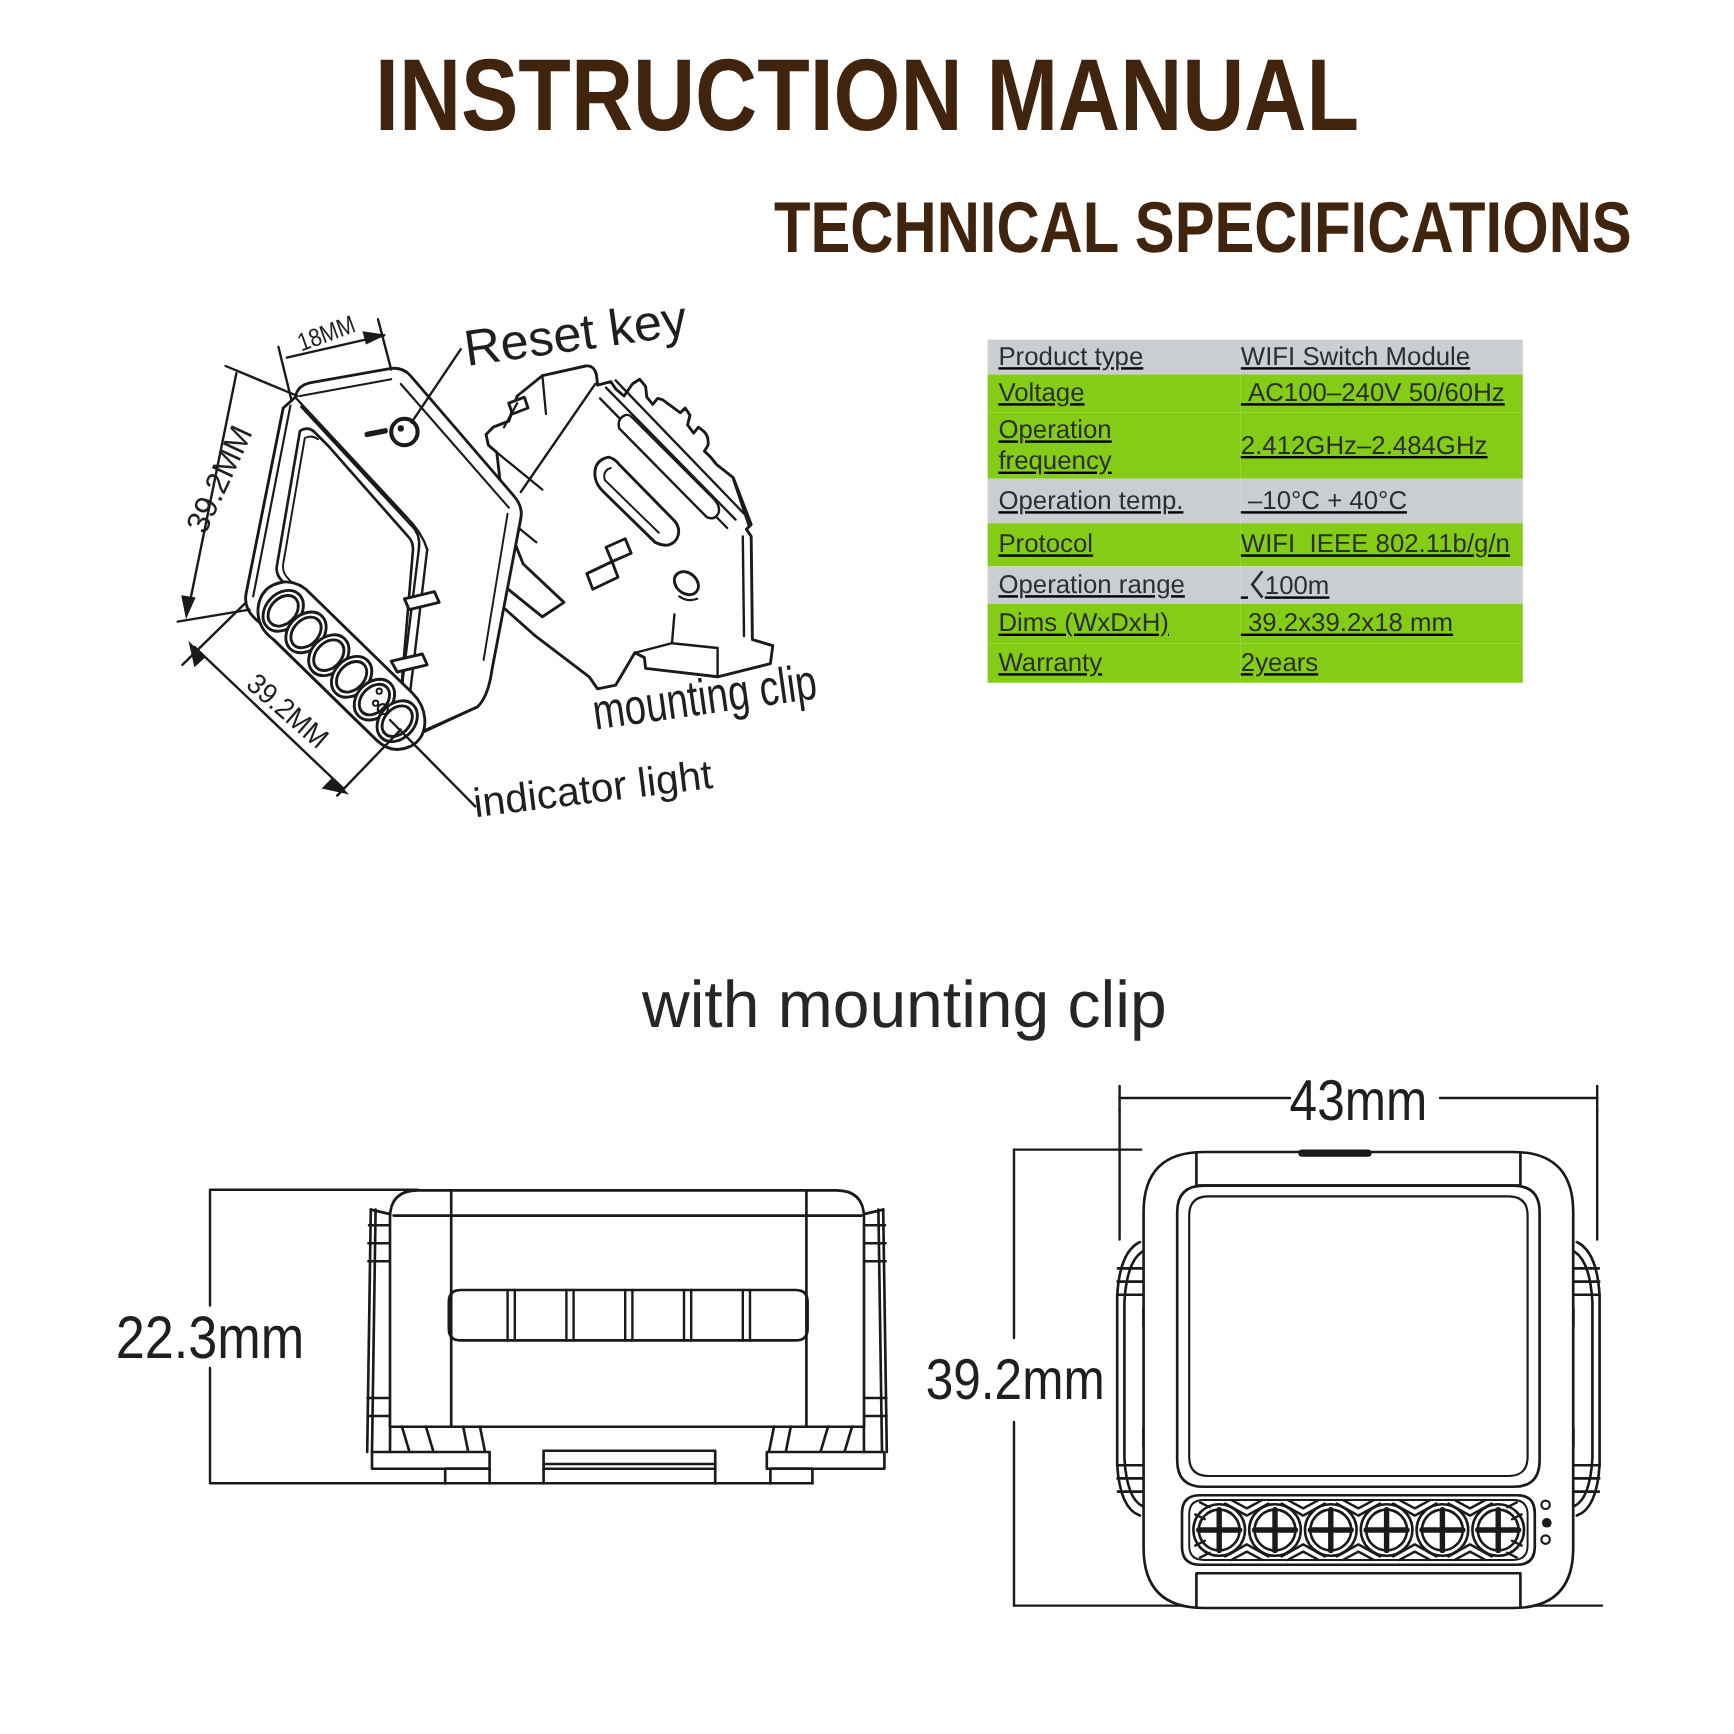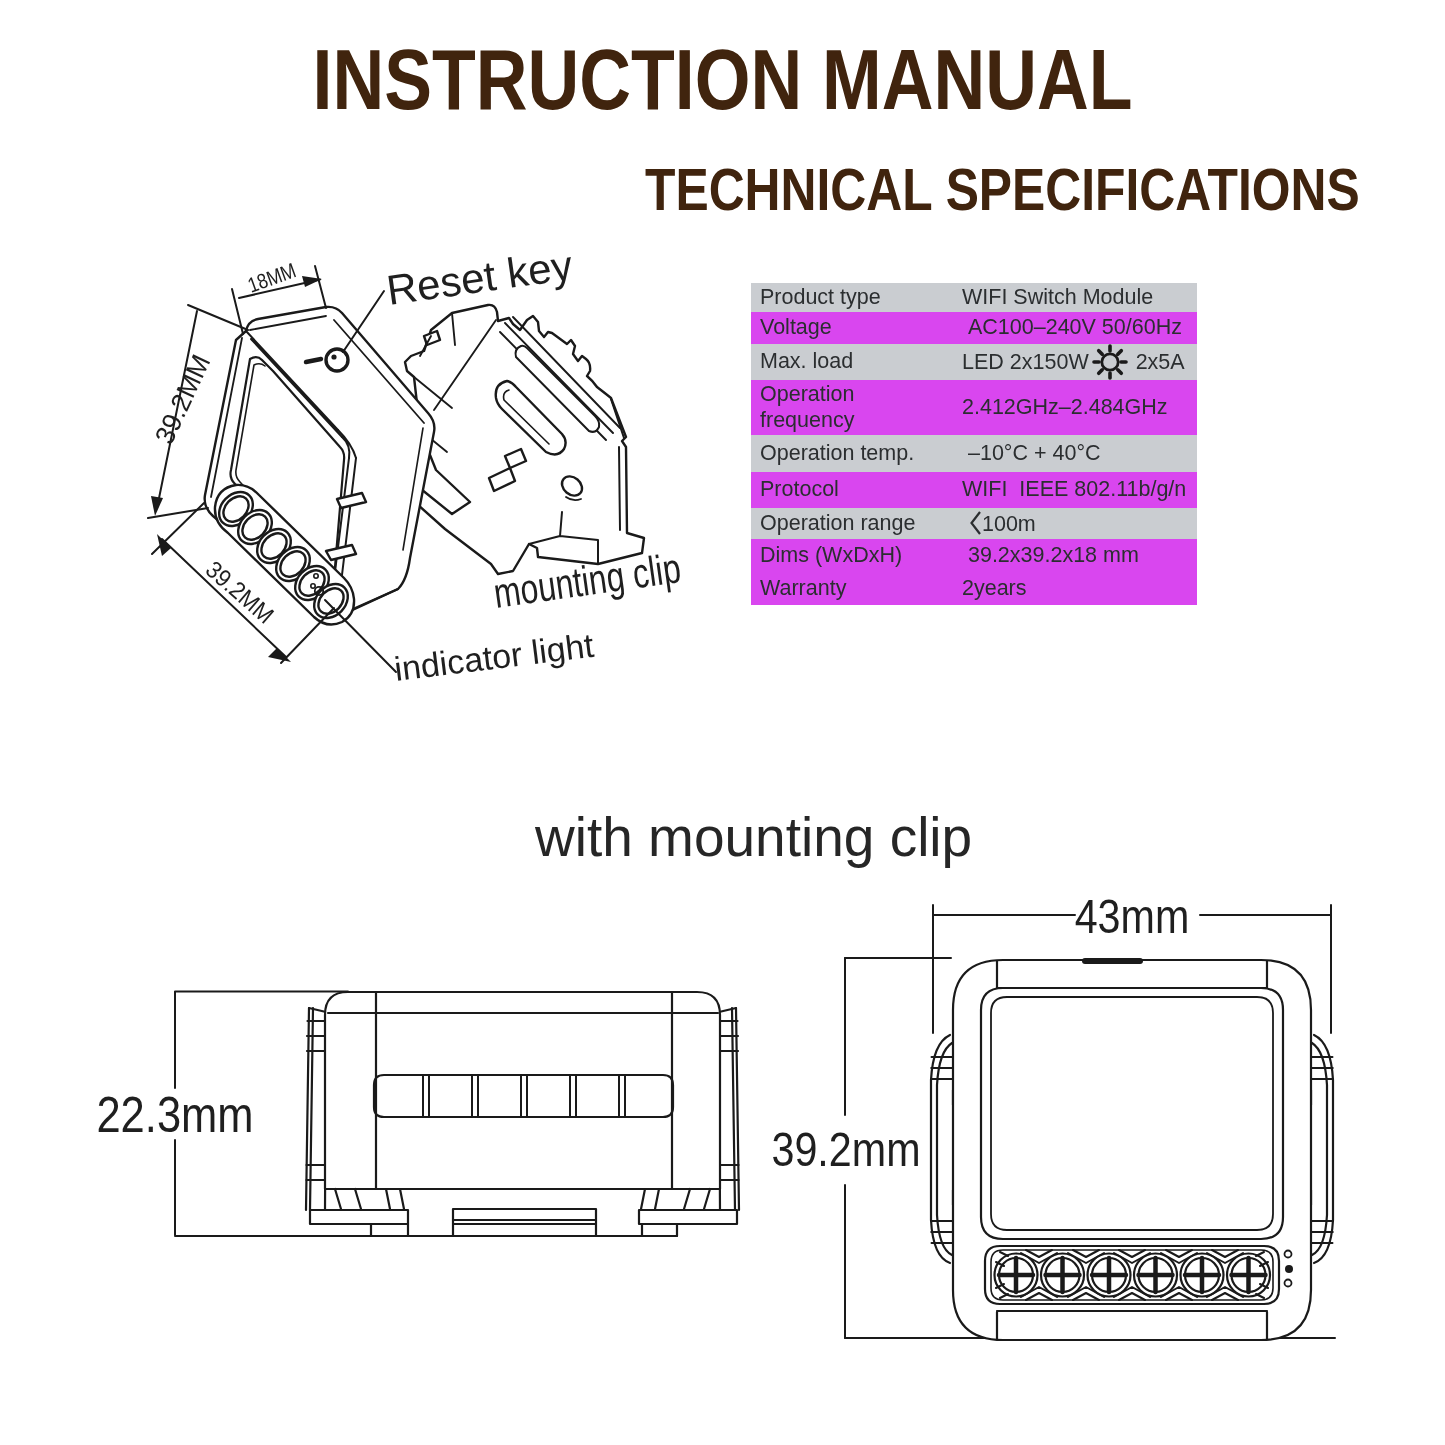--- a/index.html
+++ b/index.html
@@ -5,56 +5,40 @@
   html,body{margin:0;padding:0;}
   body{width:1445px;height:1445px;position:relative;background:#ffffff;
        font-family:"Liberation Sans", sans-serif;overflow:hidden;}
   .abs{position:absolute;}
   #title{left:0;top:37px;width:1445px;text-align:center;line-height:1;
          font-size:85px;font-weight:bold;color:#40240e;transform:scaleX(0.843);}
   #subtitle{left:645px;top:160px;line-height:1;font-size:60px;font-weight:bold;color:#40240e;
          transform:scaleX(0.830);transform-origin:left top;white-space:nowrap;}
   #caption{left:499px;top:810px;line-height:1;font-size:55px;color:#262626;white-space:nowrap;margin-left:36px;}
   table{border-collapse:collapse;}
-  #spec{left:751px;top:283px;width:446px;}
+  #spec{left:823px;top:283px;width:446px;text-decoration:underline;}
   #spec td{font-size:21.5px;color:#2b2e30;padding:0;vertical-align:middle;white-space:nowrap;line-height:1.18;}
   #spec td.k{padding-left:9px;width:202px;}
   .dk{background:#cacdd1;}
-  .lt{background:#d946ef;}
+  .lt{background:#84cc16;}
 </style>
 </head>
 <body>
 <div class="abs" id="title">INSTRUCTION MANUAL</div>
 <div class="abs" id="subtitle">TECHNICAL SPECIFICATIONS</div>
 
 <table class="abs" id="spec" cellspacing="0">
   <tbody>
       <tr class="dk" style="height:29px">
         <td class="k">Product type</td>
         <td>WIFI Switch Module</td>
       </tr>
   <tr class="lt" style="height:32px">
         <td class="k">Voltage</td>
         <td>&nbsp;AC100–240V 50/60Hz</td>
-      </tr>
-  <tr class="dk" style="height:36px">
-        <td class="k">Max. load</td>
-        <td>LED 2x150W <svg width="36" height="36" viewBox="-18 -18 36 36" style="vertical-align:-11px;margin:0 2px 0 -3px">
-            <circle cx="0" cy="0" r="8.2" fill="none" stroke="#1a1a1a" stroke-width="2.8"></circle>
-            <g stroke="#1a1a1a" stroke-width="3.6" stroke-linecap="round">
-              <line x1="11" y1="0" x2="16" y2="0"></line>
-              <line x1="-11" y1="0" x2="-16" y2="0"></line>
-              <line x1="0" y1="11" x2="0" y2="16"></line>
-              <line x1="0" y1="-11" x2="0" y2="-16"></line>
-              <line x1="7.8" y1="7.8" x2="11.3" y2="11.3"></line>
-              <line x1="-7.8" y1="7.8" x2="-11.3" y2="11.3"></line>
-              <line x1="7.8" y1="-7.8" x2="11.3" y2="-11.3"></line>
-              <line x1="-7.8" y1="-7.8" x2="-11.3" y2="-11.3"></line>
-            </g>
-          </svg> 2x5A</td>
       </tr>
   <tr class="lt" style="height:55px">
         <td class="k">Operation<br>frequency</td>
         <td>2.412GHz–2.484GHz</td>
       </tr>
   <tr class="dk" style="height:37px">
         <td class="k">Operation temp.</td>
         <td>&nbsp;–10°C + 40°C</td>
       </tr>
   <tr class="lt" style="height:36px">

